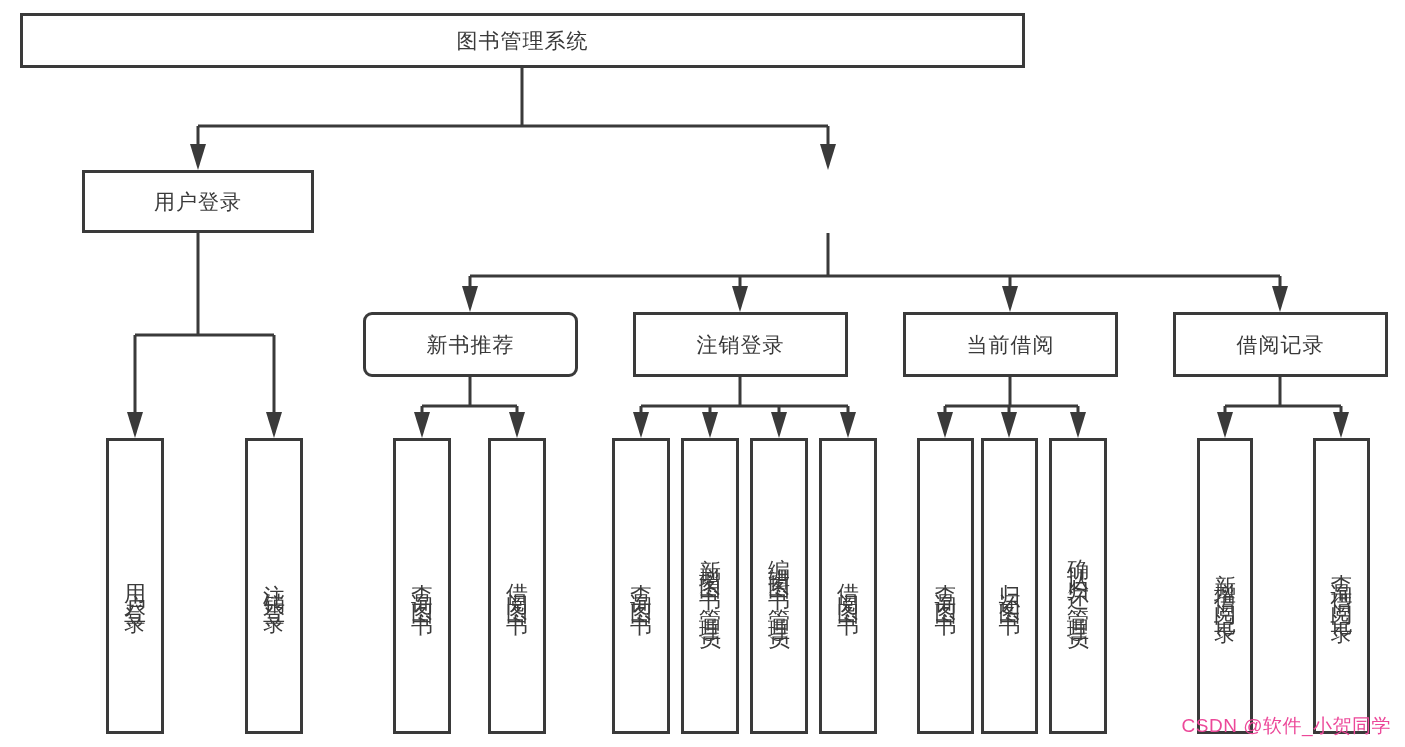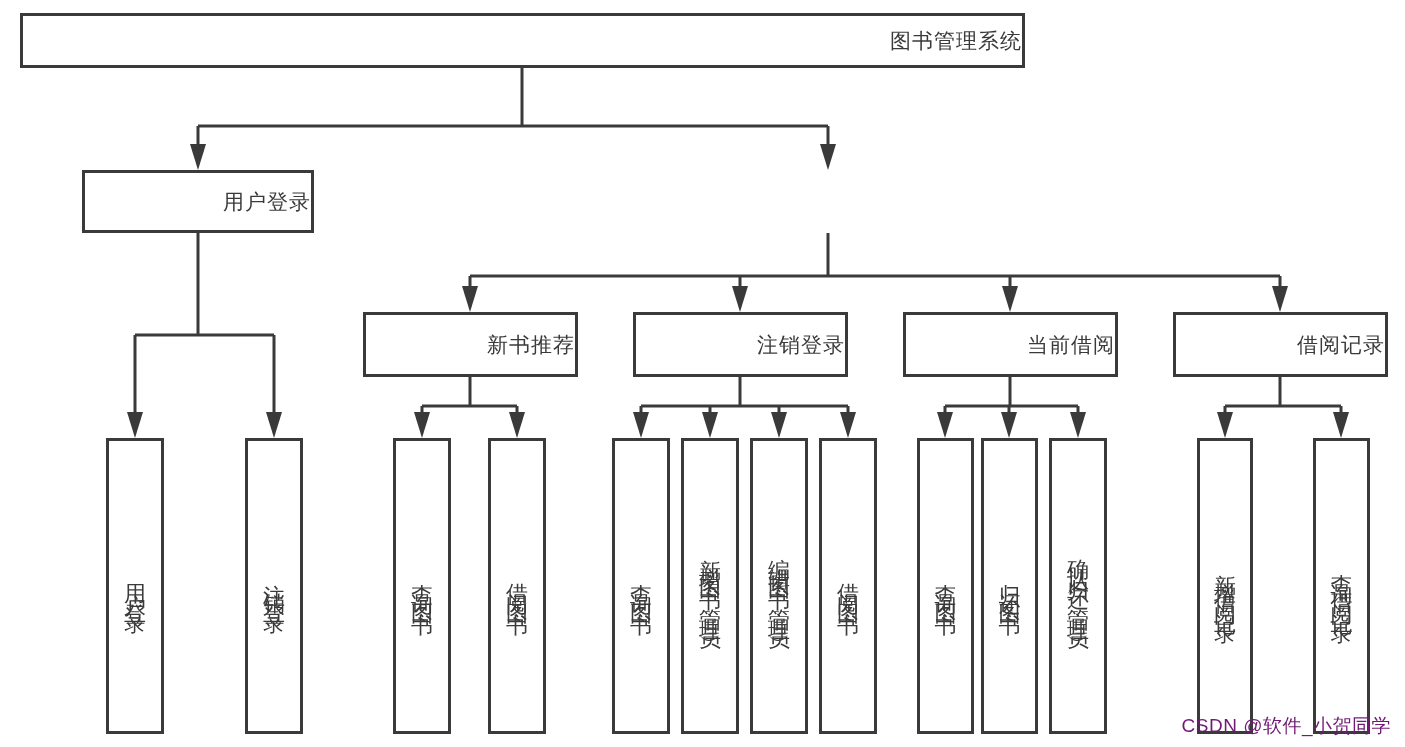--- a/index.html
+++ b/index.html
@@ -22,21 +22,21 @@
     width: 1405px; height: 747px;
     z-index: 1;
   }
   .node {
     position: absolute;
     box-sizing: border-box;
     border: 3px solid #3a3a3a;
     background: #ffffff;
     display: flex;
     align-items: center;
-    justify-content: flex-end;
+    justify-content: center;
     font-size: 21px;
     letter-spacing: 1px;
     z-index: 2;
     color: #3a3a3a;
   }
   .leaf {
     position: absolute;
     box-sizing: border-box;
     border: 3px solid #3a3a3a;
     background: #ffffff;
@@ -55,21 +55,21 @@
     letter-spacing: 10px;
     line-height: 1;
     white-space: nowrap;
   }
   .watermark {
     position: absolute;
     right: 14px;
     bottom: 8px;
     z-index: 5;
     font-size: 19px;
-    color: #701a75;
+    color: #ec4899;
     letter-spacing: 0.5px;
   }
 </style>
 </head>
 <body>
 
 <div id="canvas">
 
   <svg id="wires" viewBox="0 0 1405 747" xmlns="http://www.w3.org/2000/svg">
 
@@ -136,21 +136,21 @@
   </svg>
 
   <div class="node" style="left:20px; top:13px; width:1005px; height:55px;">
     <span>图书管理系统</span>
   </div>
 
   <div class="node" style="left:82px; top:170px; width:232px; height:63px;">
     <span>用户登录</span>
   </div>
 
-  <div class="node" style="left:363px; top:312px; width:215px; height:65px;">
+  <div class="node" style="left:363px; top:312px; width:215px; height:65px;border-radius:9px;">
     <span>新书推荐</span>
   </div>
   <div class="node" style="left:633px; top:312px; width:215px; height:65px;">
     <span>注销登录</span>
   </div>
   <div class="node" style="left:1173px; top:312px; width:215px; height:65px;">
     <span>借阅记录</span>
   </div>
   <div class="node" style="left:903px; top:312px; width:215px; height:65px;">
     <span>当前借阅</span>

